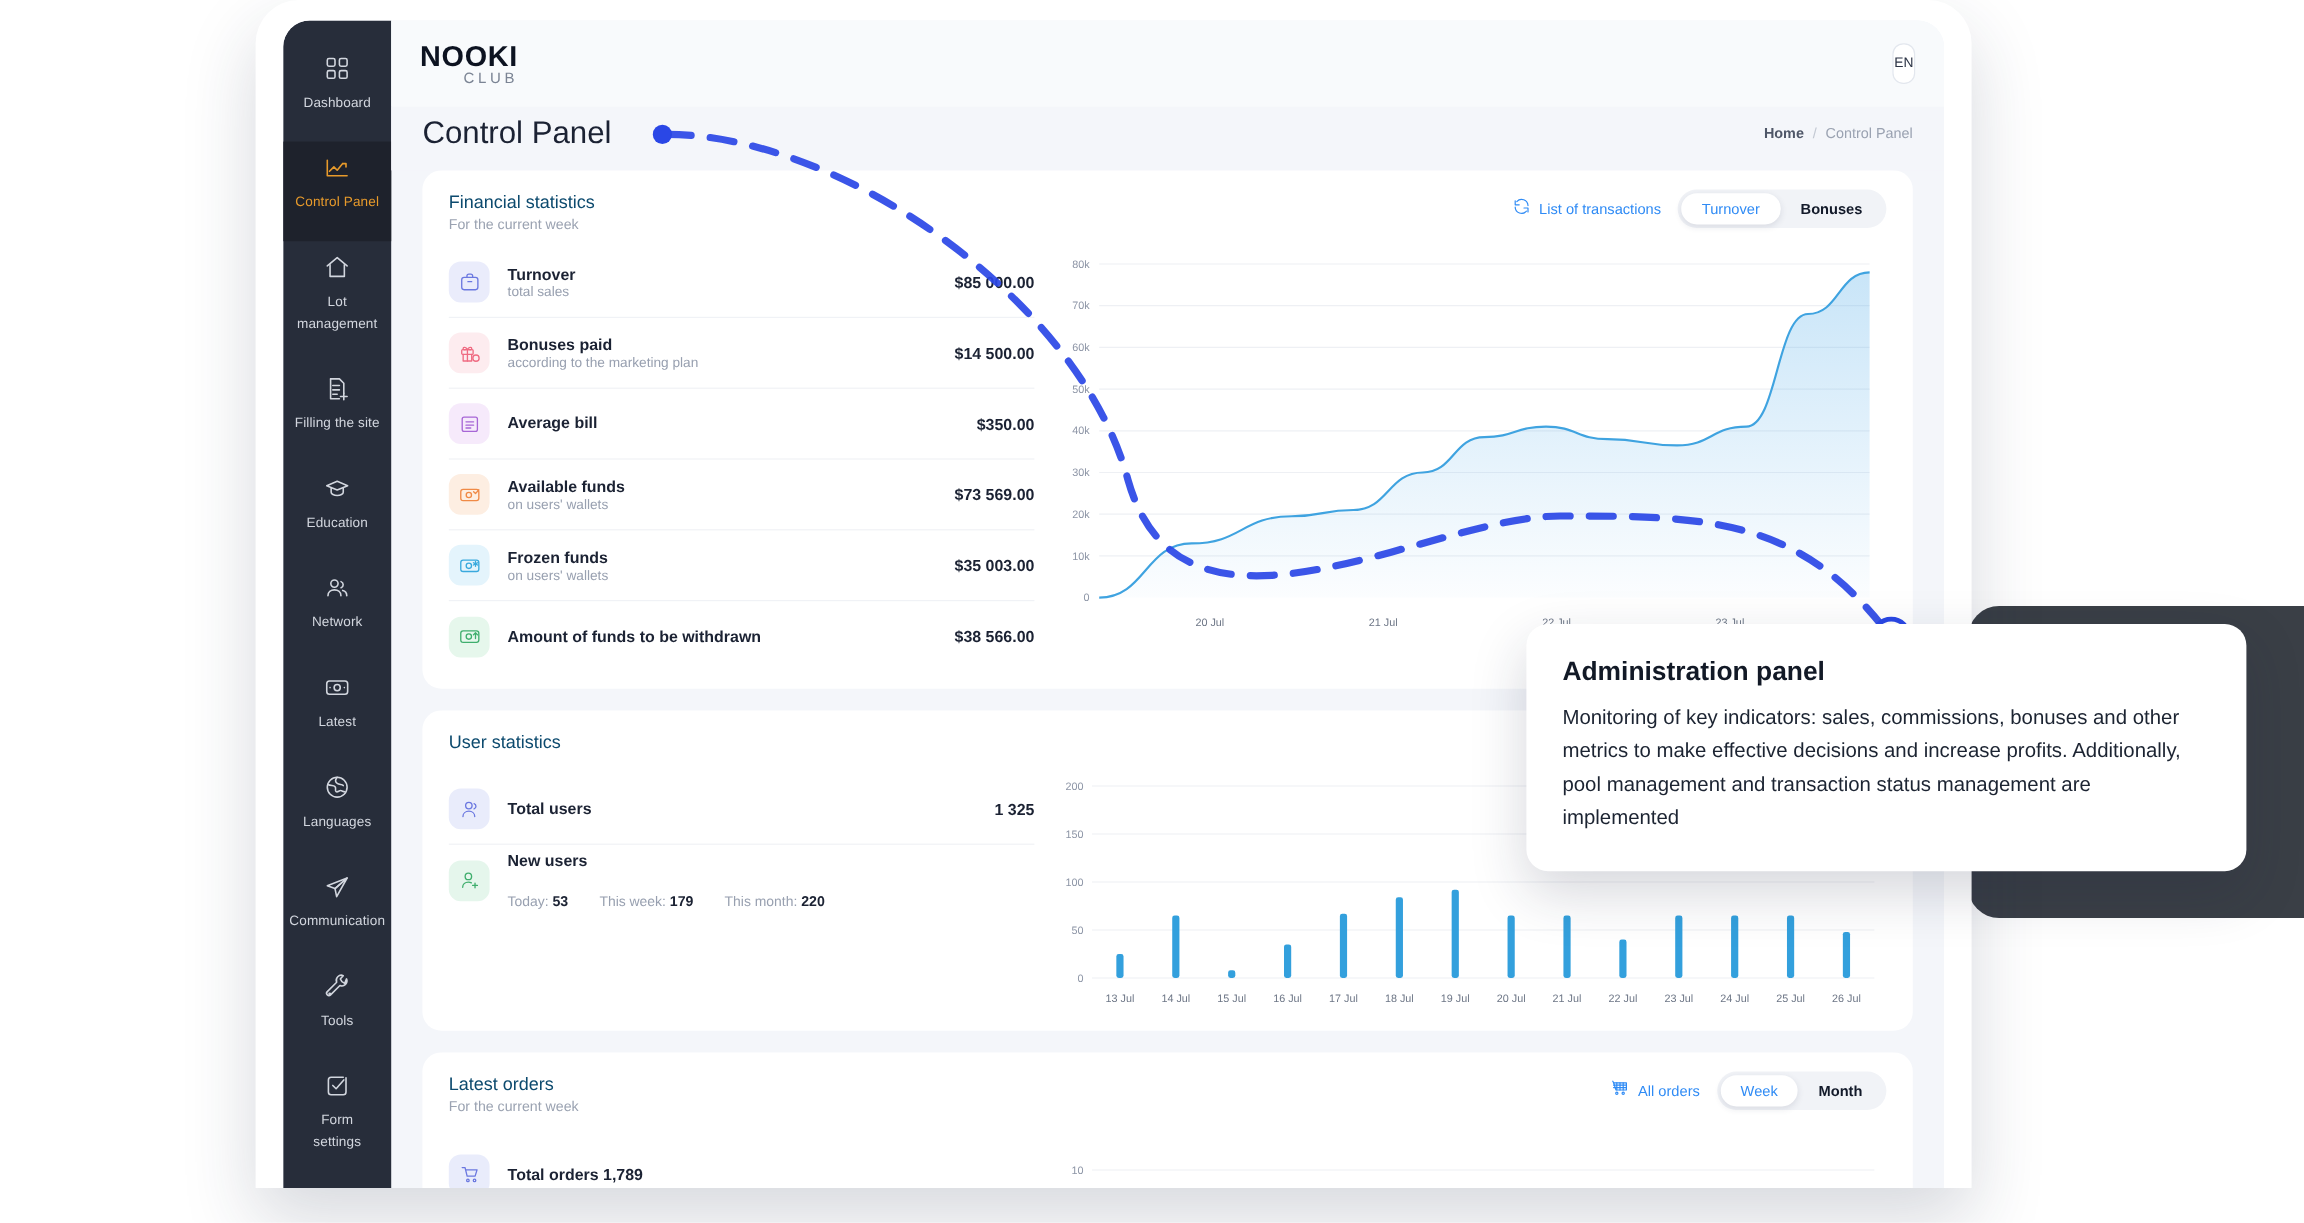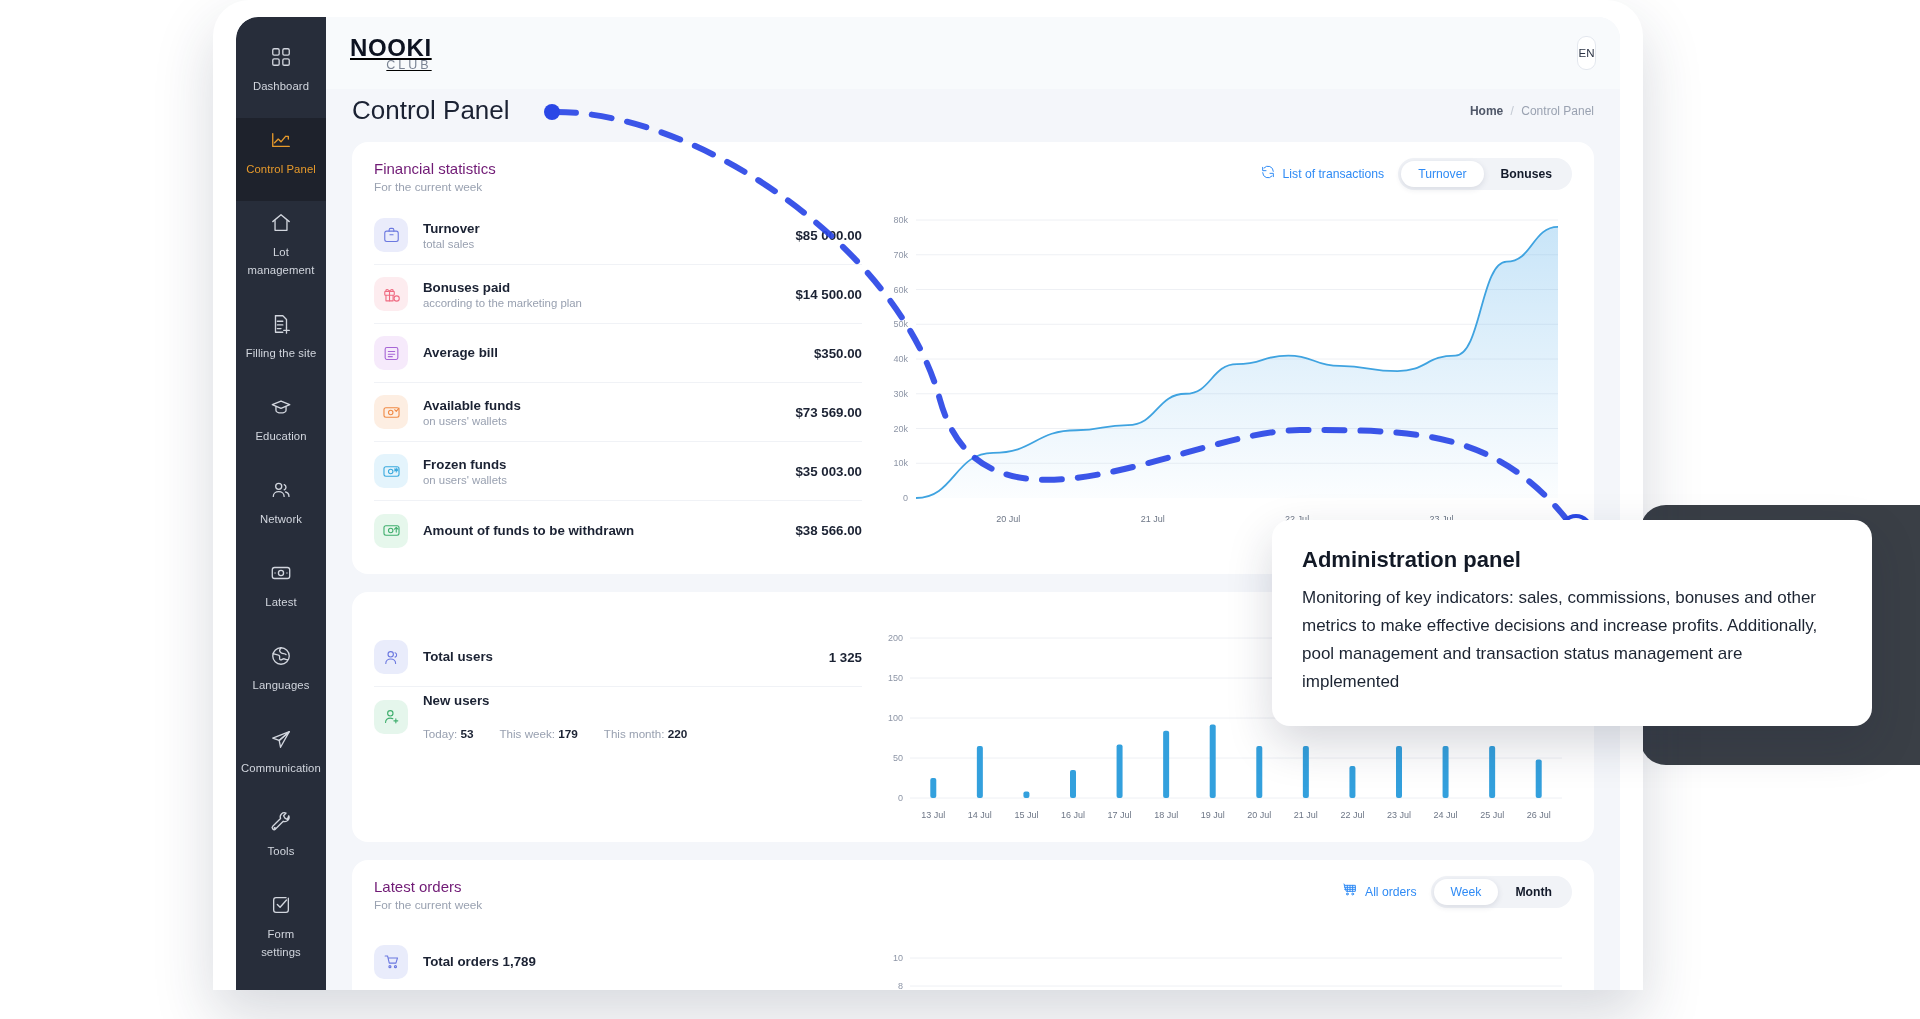--- a/index.html
+++ b/index.html
@@ -51,41 +51,41 @@
             stroke-linecap:round; stroke-linejoin:round; }
   .nav-label{ font-size:11.3px; line-height:13.5px; color:#d2d6de; letter-spacing:.1px; }
 
   
   .main{ position:absolute; left:90px; top:0; width:1294px; height:973px; }
 
   .topbar{
     position:relative; height:72px; background:#f8fafc;
     display:flex; align-items:center; padding:0 24px;
   }
-  .logo{ display:flex; flex-direction:column; align-items:flex-start;text-decoration:underline; }
+  .logo{ display:flex; flex-direction:column; align-items:flex-start; }
   .logo-main{ font-size:24px; font-weight:700; color:#0d1321; letter-spacing:.6px; line-height:25px; }
   .logo-sub{ font-size:12.5px; font-weight:400; color:#7b8494; letter-spacing:3px; align-self:flex-end; margin-top:-2px; }
   .lang-btn{
     position:absolute; right:24px; top:19px; width:19px; height:34px;
     border:1px solid #e3e7ee; border-radius:9px; background:#fff;
     display:flex; align-items:center; justify-content:center;
     font-size:11.5px; color:#2b3345; cursor:pointer;
   }
 
   .pagehead{ display:flex; align-items:center; justify-content:space-between;
              padding:6px 26px 16px 26px; background:#f4f6fa; }
   .page-title{ font-size:26px; color:#1b2233; font-weight:400; }
   .crumbs{ font-size:12px; color:#9aa2b1; }
   .crumbs .c-home{ color:#4f5768;font-weight:bold; }
   .crumbs .sep{ margin:0 4px; color:#c2c8d2; }
 
   
   .card{ background:#fff; border-radius:16px; margin:0 26px 18px 26px; position:relative; }
   .card-pad{ padding:18px 22px 14px 22px; }
-  .card-title{ font-size:15px; color:#701a75; font-weight:400; }
+  .card-title{ font-size:15px; color:#0c4a6e; font-weight:400; }
   .card-sub{ font-size:11.8px; color:#9aa2b1; margin-top:3px; }
 
   .split{ display:flex; }
   .left-col{ width:535px; padding-right:10px; }
   .right-col{ flex:1; position:relative; }
 
   
   .srow{
     display:flex; align-items:center; height:59px;
     border-bottom:1px solid #f0f2f6;
@@ -368,20 +368,21 @@
                       <text class="ax-x" x="569.575" y="316" text-anchor="middle">23 Jul</text>
                     </svg>
                   </div>
               </div>
             </div>
           </div>
         </section>
 
         <section class="card">
           <div class="card-pad">
+            <div class="card-title">User statistics</div>
             <div class="split" style="margin-top:18px;">
               <div class="left-col" id="usr-rows">
                   <div class="srow">
                     <div class="sq" style="background:#e9ecfb">
                       <svg viewBox="0 0 24 24" style="stroke:#6b78e0">
                         <circle cx="11" cy="8" r="3.4"></circle>
                         <path d="M4.8 19.5c0-3.4 2.8-5.6 6.2-5.6s6.2 2.2 6.2 5.6"></path>
                         <path d="M16.5 6a2.9 2.9 0 0 1 0 5.5"></path>
                       </svg>
                     </div>

